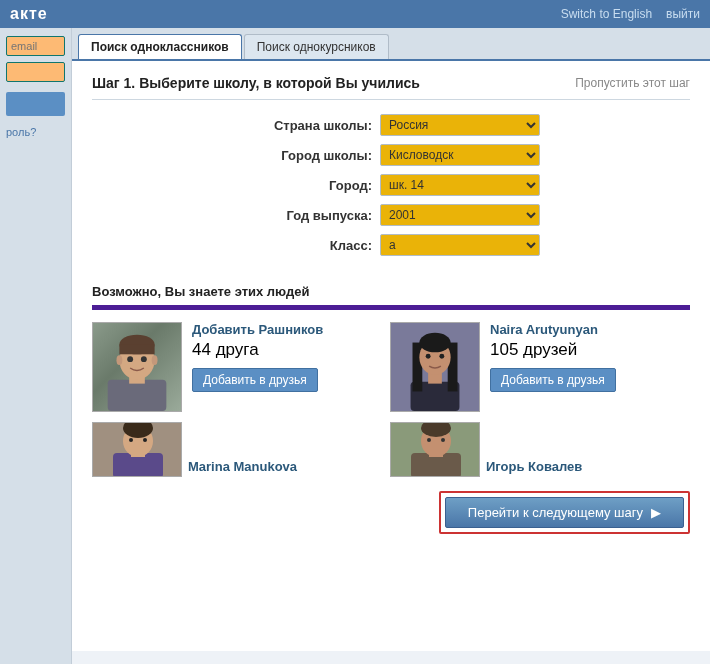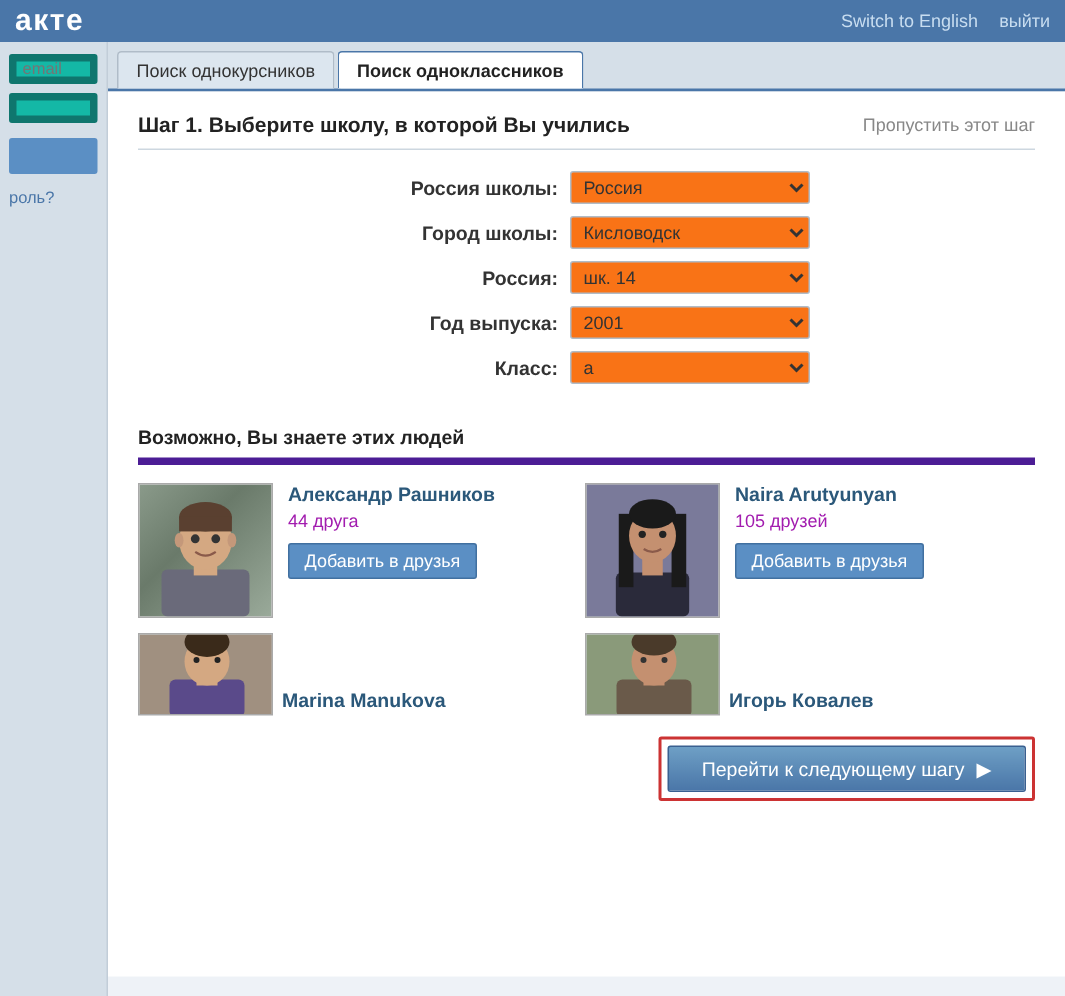--- a/index.html
+++ b/index.html
@@ -17,21 +17,21 @@
     .header {
       background: #4a76a8;
       height: 28px;
       display: flex;
       align-items: center;
       justify-content: space-between;
       padding: 0 10px;
     }
     .header-logo {
       color: #fff;
-      font-size: 20px;
+      font-size: 16px;
       font-weight: bold;
       letter-spacing: 1px;
     }
     .header-right {
       display: flex;
       align-items: center;
       gap: 14px;
     }
     .header-right a {
       color: #c8ddf0;
@@ -53,25 +53,25 @@
       min-height: 636px;
       padding: 8px 6px;
       display: flex;
       flex-direction: column;
       gap: 6px;
       border-right: 1px solid #c2cdd8;
     }
     .sidebar-input {
       width: 100%;
       height: 20px;
-      border: 5px solid #0f766e;
+      border: 1px solid #0f766e;
       border-radius: 2px;
       font-size: 11px;
       padding: 2px 4px;
-      background: #14b8a6;
+      background: #fdba74;
     }
     .sidebar-button {
       width: 100%;
       height: 24px;
       background: #5b8fc4;
       border: none;
       border-radius: 2px;
       color: #fff;
       font-size: 11px;
       cursor: pointer;
@@ -175,21 +175,21 @@
       width: 130px;
       flex-shrink: 0;
     }
     .form-select {
       width: 160px;
       height: 22px;
       border: 1px solid #b0bcc8;
       border-radius: 2px;
       font-size: 12px;
       padding: 1px 4px;
-      background: #f97316;
+      background: #eab308;
       color: #333;
       cursor: pointer;
     }
 
     
     .people-header {
       font-size: 13px;
       font-weight: bold;
       color: #222;
       border-bottom: 5px solid #4c1d95;
@@ -223,22 +223,22 @@
       flex: 1;
     }
     .person-name {
       font-size: 13px;
       color: #2b587a;
       font-weight: bold;
       cursor: pointer;
       margin-bottom: 3px;
     }
     .person-friends {
-      font-size: 12px;
-      color: #a21caf;
+      font-size: 17px;
+      color: #000000;
       margin-bottom: 8px;
     }
     .add-friend-btn {
       background: #5b8fc4;
       color: #fff;
       border: 1px solid #4170a0;
       border-radius: 2px;
       padding: 4px 10px;
       font-size: 12px;
       cursor: pointer;
@@ -327,47 +327,47 @@
   <div class="sidebar">
     <input class="sidebar-input" type="text" placeholder="email" style="">
     <input class="sidebar-input" type="password" placeholder="" style="">
     <button class="sidebar-button"></button>
     <a class="sidebar-link">роль?</a>
   </div>
 
   <div class="content">
 
     <div class="tabs">
+      <div class="tab active">Поиск одноклассников</div>
       <div class="tab">Поиск однокурсников</div>
-      <div class="tab active">Поиск одноклассников</div>
     </div>
 
     <div class="inner-content">
 
       <div class="step-header">
         <div class="step-title">Шаг 1. Выберите школу, в которой Вы учились</div>
         <a class="skip-link">Пропустить этот шаг</a>
       </div>
 
 
       <div class="form-table">
         <div class="form-row">
-          <div class="form-label">Россия школы:</div>
+          <div class="form-label">Страна школы:</div>
           <select class="form-select">
             <option>Россия</option>
           </select>
         </div>
         <div class="form-row">
           <div class="form-label">Город школы:</div>
           <select class="form-select">
             <option>Кисловодск</option>
           </select>
         </div>
         <div class="form-row">
-          <div class="form-label">Россия:</div>
+          <div class="form-label">Город:</div>
           <select class="form-select">
             <option>шк. 14</option>
           </select>
         </div>
         <div class="form-row">
           <div class="form-label">Год выпуска:</div>
           <select class="form-select">
             <option>2001</option>
           </select>
         </div>
@@ -399,21 +399,21 @@
               <ellipse cx="38" cy="37" rx="3" ry="3" fill="#333"></ellipse>
               <ellipse cx="52" cy="37" rx="3" ry="3" fill="#333"></ellipse>
 
               <path d="M38 46 Q45 51 52 46" stroke="#8a5a4a" stroke-width="1.5" fill="none"></path>
 
               <ellipse cx="27" cy="38" rx="3" ry="5" fill="#c4987a"></ellipse>
               <ellipse cx="63" cy="38" rx="3" ry="5" fill="#c4987a"></ellipse>
             </svg>
           </div>
           <div class="person-info">
-            <div class="person-name">Александр Рашников</div>
+            <div class="person-name">Добавить Рашников</div>
             <div class="person-friends">44 друга</div>
             <button class="add-friend-btn">Добавить в друзья</button>
           </div>
         </div>
 
         <div class="person-card">
           <div class="person-photo photo-bg-2">
             <svg class="person-svg" viewBox="0 0 90 90">
 
               <rect x="0" y="0" width="90" height="90" fill="#7a7a9a"></rect>

